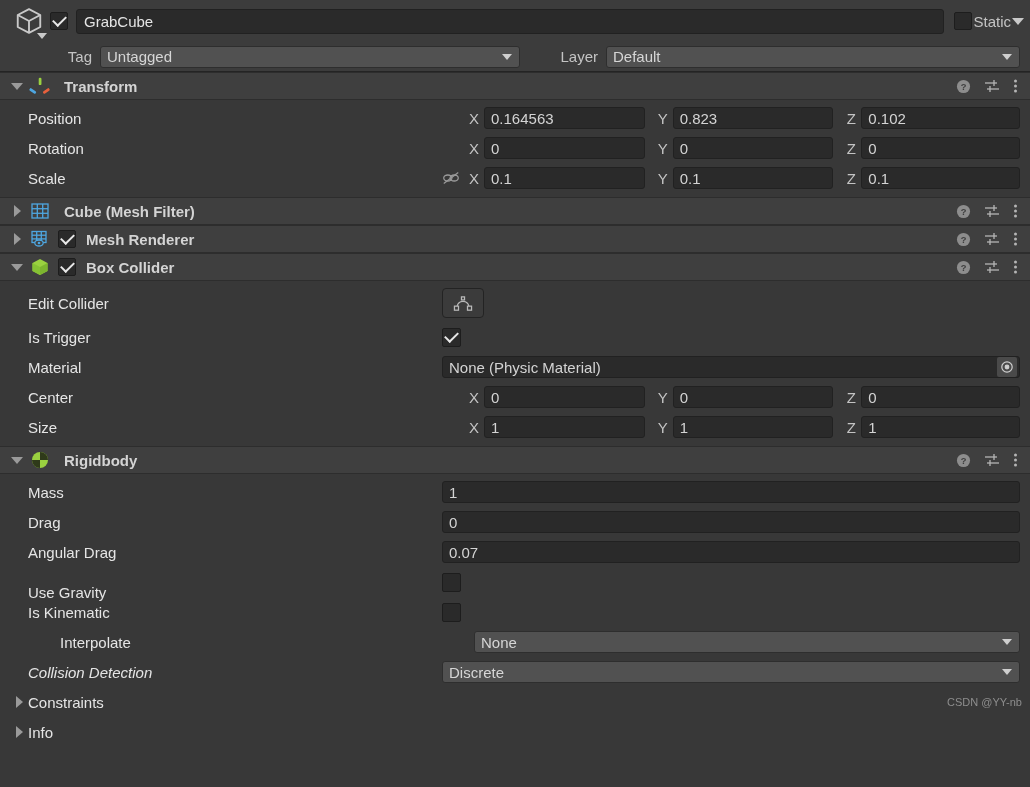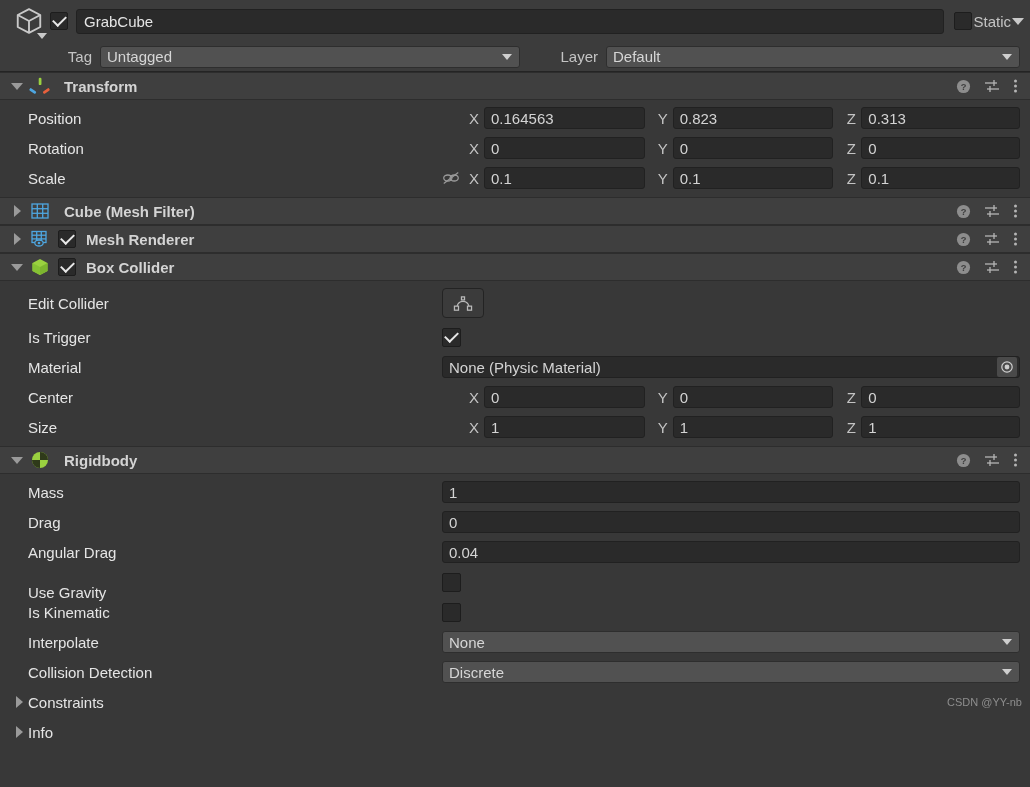--- a/index.html
+++ b/index.html
@@ -296,21 +296,21 @@
         </div>
       <div class="axis-group">
           <span class="axis-letter">Y</span>
           <div class="num-field">
             <span>0.823</span>
           </div>
         </div>
       <div class="axis-group">
           <span class="axis-letter">Z</span>
           <div class="num-field last">
-            <span>0.313</span>
+            <span>0.102</span>
           </div>
         </div>
     </div>
   </div>
   <div class="row">
     <span class="row-label" style="width:410px;">Rotation</span>
     <div class="link-icon"></div>
     <div class="vec-axes">
       <div class="axis-group">
           <span class="axis-letter">X</span>
@@ -606,40 +606,40 @@
   </div>
   <div class="row">
     <span class="row-label" style="width:414px;">Drag</span>
     <div class="wide-field" style="flex:1 1 auto;margin-right:10px;">
         <span>0</span>
       </div>
   </div>
   <div class="row">
     <span class="row-label" style="width:414px;">Angular Drag</span>
     <div class="wide-field" style="flex:1 1 auto;margin-right:10px;">
-        <span>0.04</span>
+        <span>0.07</span>
       </div>
   </div>
   <div class="row">
     <span class="row-label" style="width:414px;margin-top:21px;">Use Gravity</span>
     <div class="small-cb"></div>
   </div>
   <div class="row">
     <span class="row-label" style="width:414px;">Is Kinematic</span>
     <div class="small-cb"></div>
   </div>
   <div class="row">
-    <span class="row-label" style="width:414px;">Interpolate</span>
+    <span class="row-label" style="width:414px;margin-left:32px;">Interpolate</span>
     <div class="dropdown" style="flex:1 1 auto;margin-right:10px;">
       <span>None</span>
       <span class="dd-caret"></span>
     </div>
   </div>
   <div class="row">
-    <span class="row-label" style="width:414px;">Collision Detection</span>
+    <span class="row-label" style="width:414px;font-style:italic;">Collision Detection</span>
     <div class="dropdown" style="flex:1 1 auto;margin-right:10px;">
       <span>Discrete</span>
       <span class="dd-caret"></span>
     </div>
   </div>
   <div class="sub-foldout-row">
     <div class="foldout">
         <span class="tri-right"></span>
       </div>
     <span class="row-label">Constraints</span>

